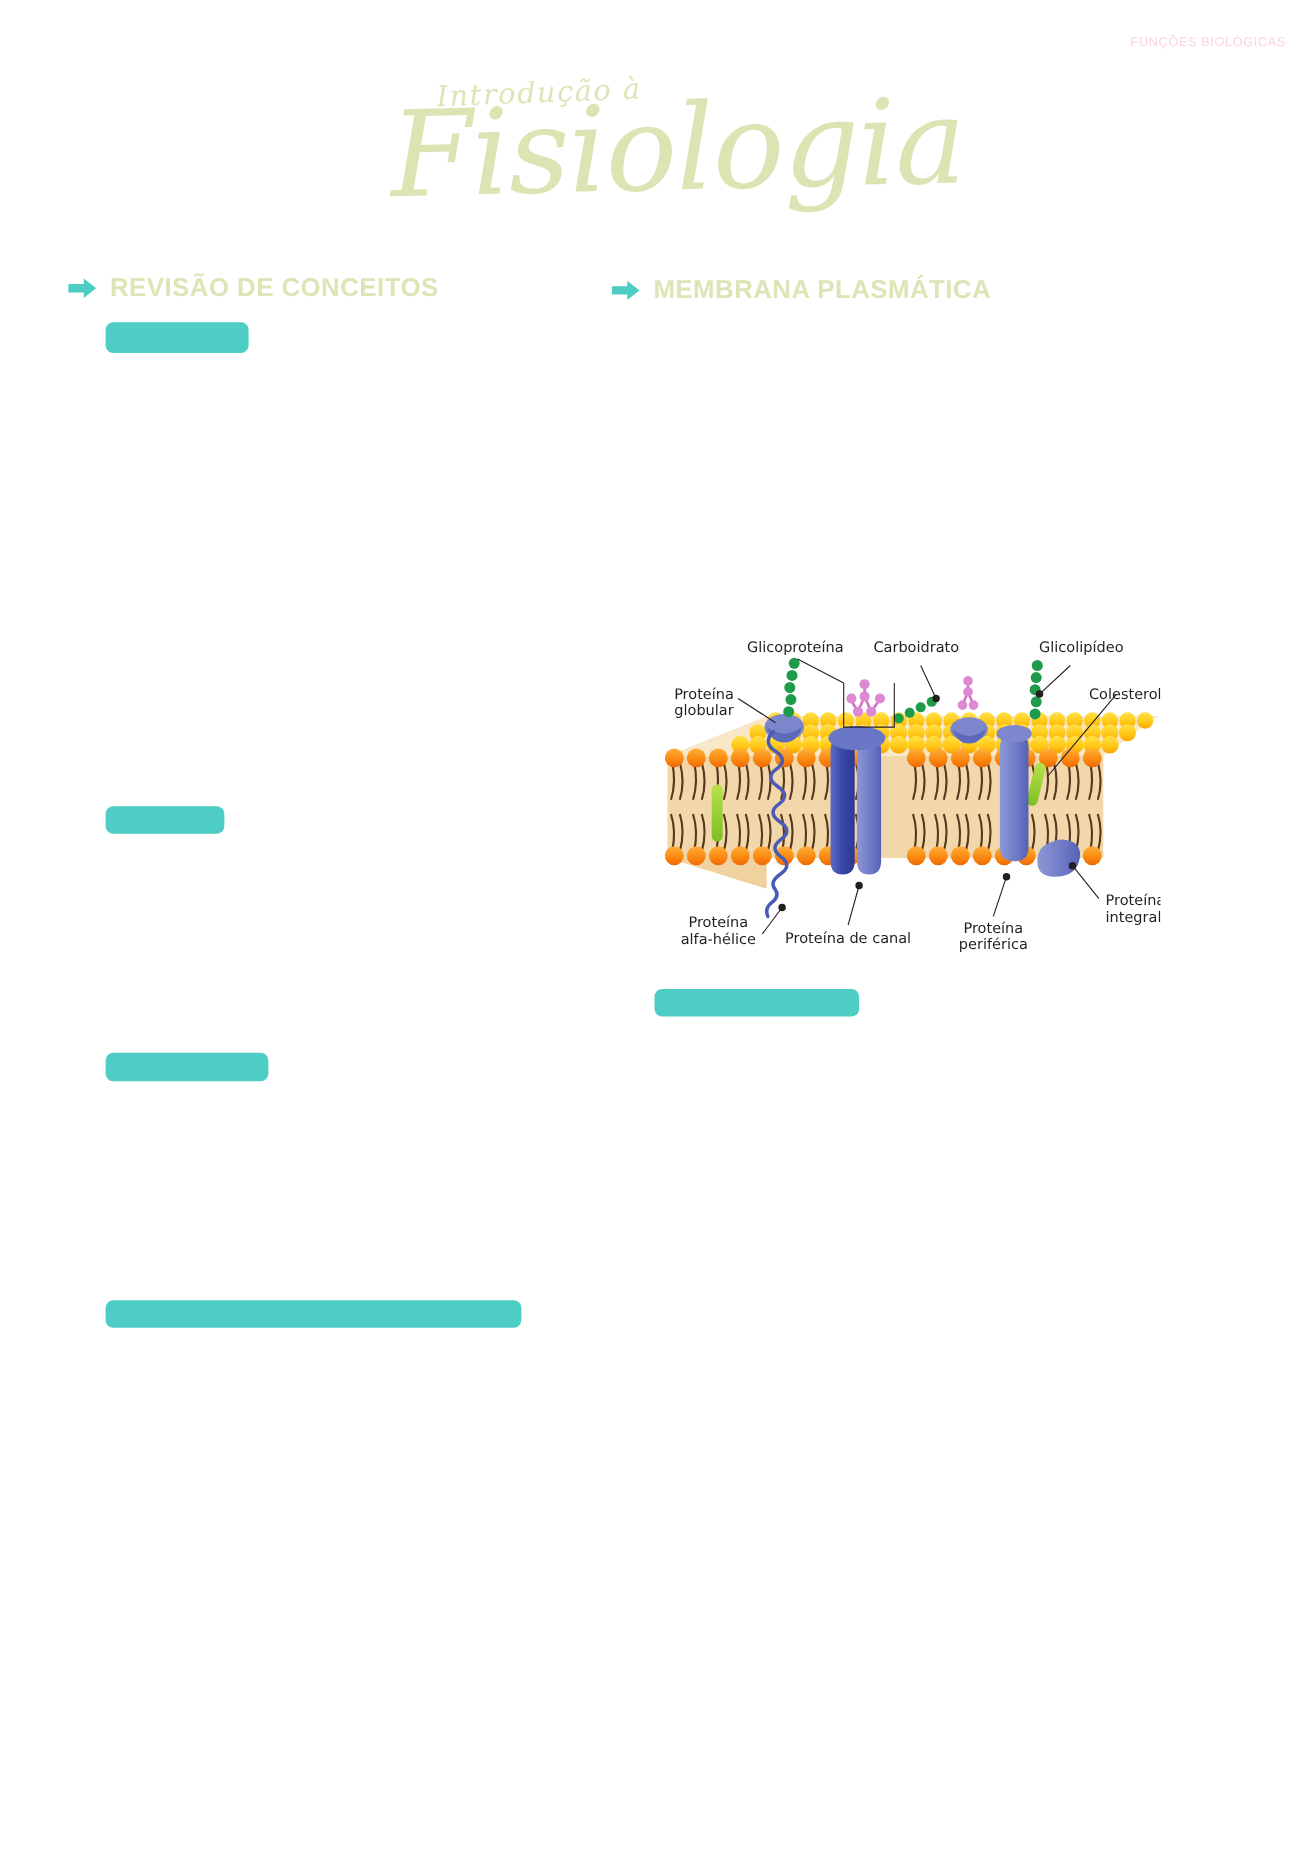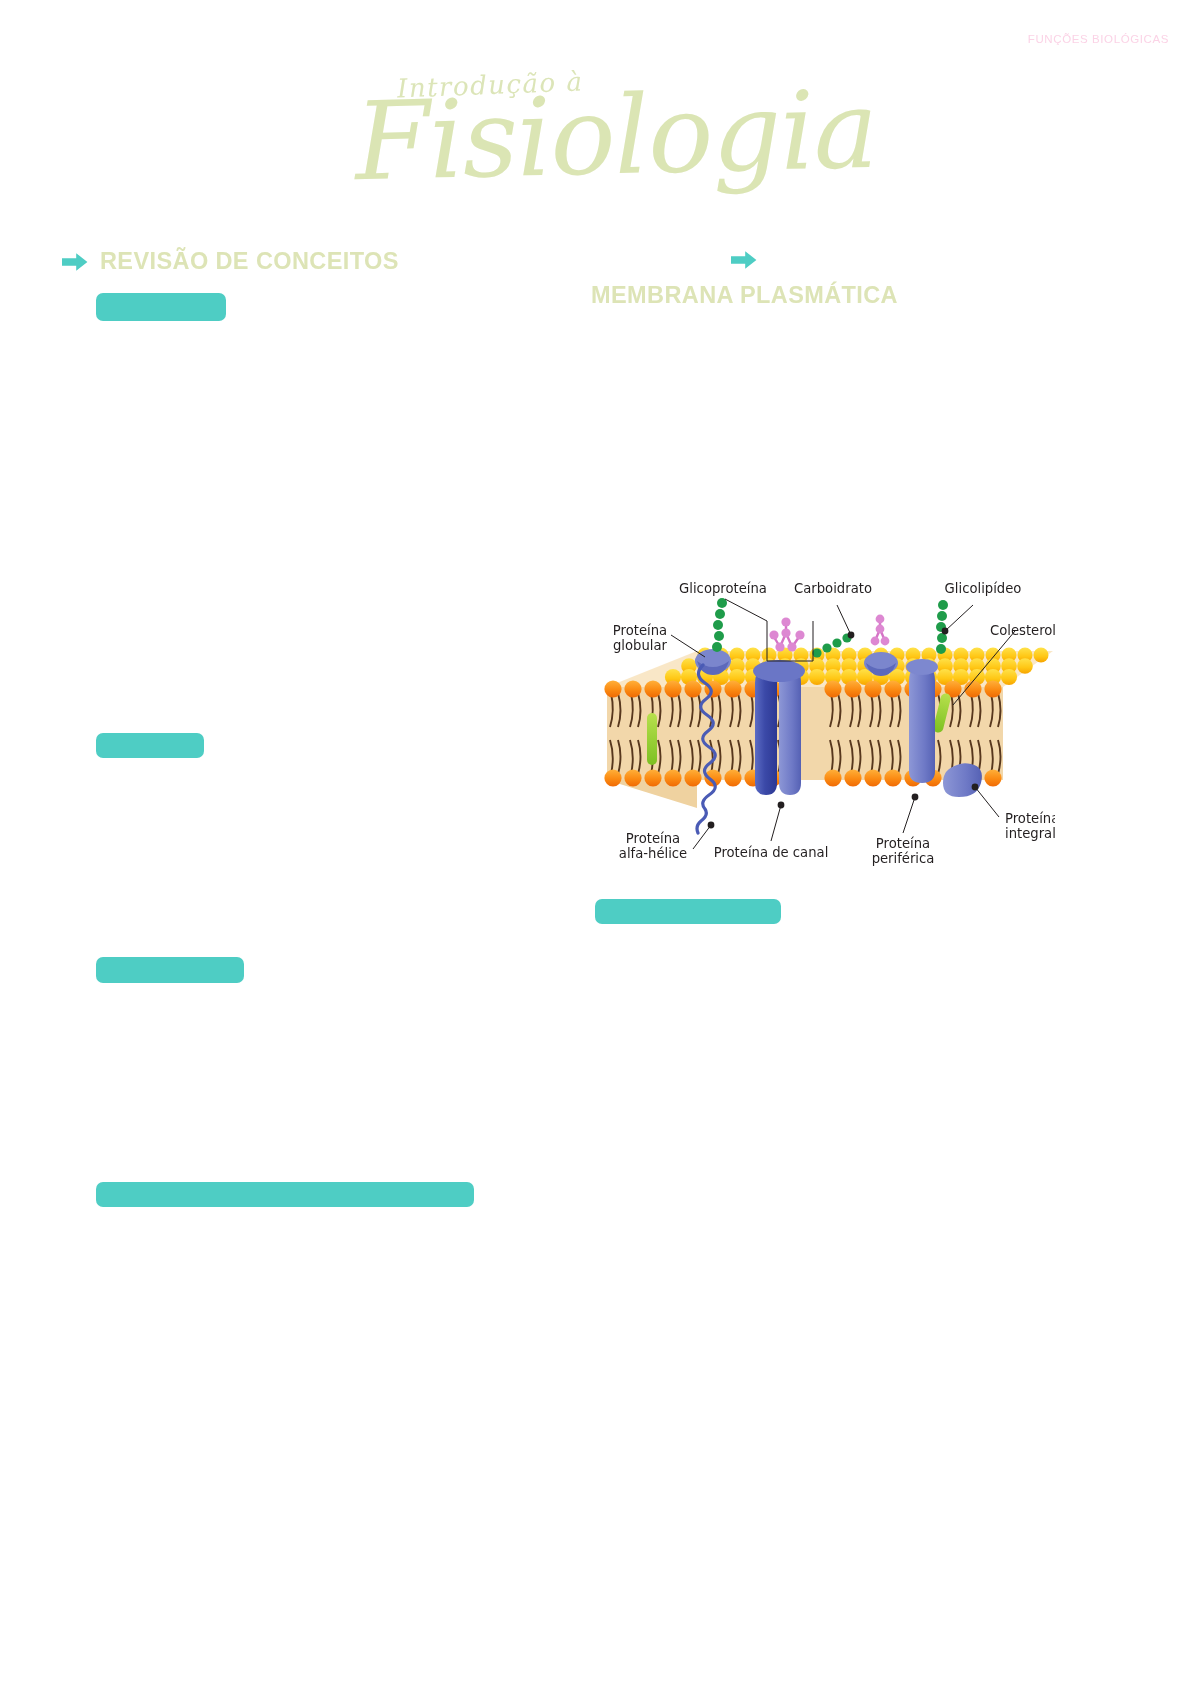--- a/index.html
+++ b/index.html
@@ -75,21 +75,21 @@
     height: 20px;
     flex: none;
   }
   .section-head .head-text {
     font-size: 23.5px;
     font-weight: bold;
     letter-spacing: 0.4px;
     color: #dde4b6;
   }
   #head-revisao { left: 62px; top: 248px; }
-  #head-membrana { left: 591px; top: 250px; flex-direction: column; }
+  #head-membrana { left: 556px; top: 250px; }
 
   
   .hl-bar {
     position: absolute;
     background: #4ecdc4;
     border-radius: 7px;
   }
   #bar-1 { left: 96px;  top: 293px;  width: 130px; height: 28px; }
   #bar-2 { left: 96px;  top: 733px;  width: 108px; height: 25px; }
   #bar-3 { left: 96px;  top: 957px;  width: 148px; height: 26px; }

